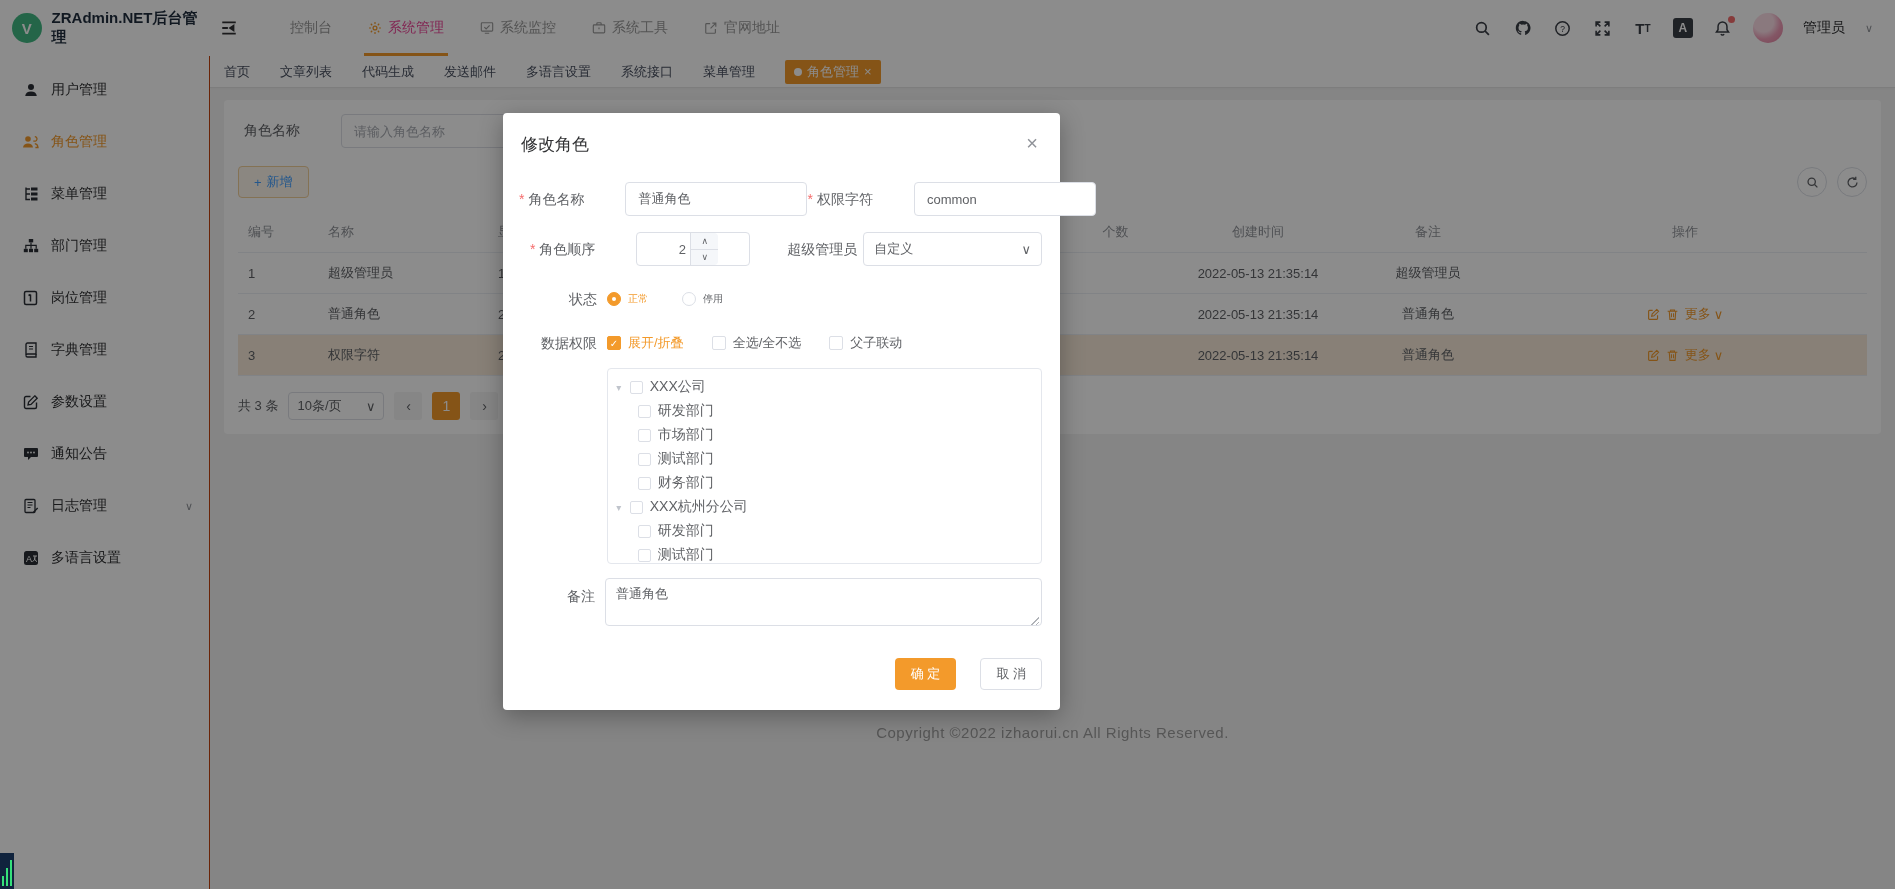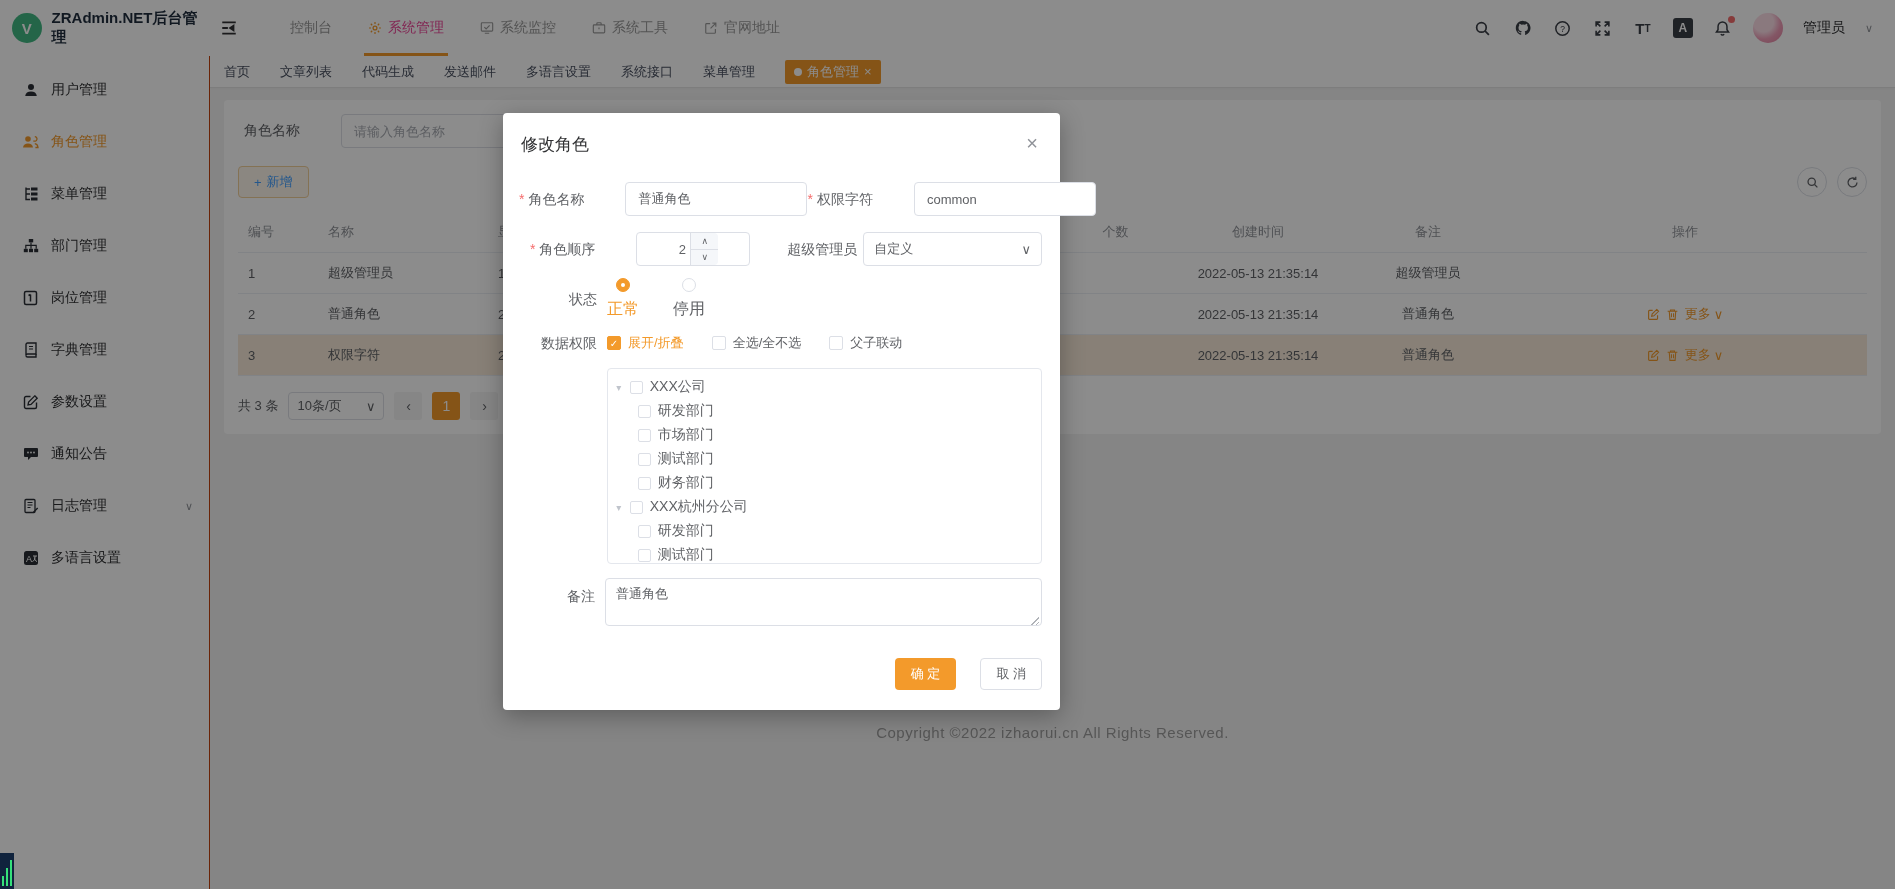--- a/index.html
+++ b/index.html
@@ -88,21 +88,21 @@
   
   .num-wrap { position:relative; width:114px; }
   .num-inp { width:114px; height:34px; text-align:center; padding:0 30px 0 8px; }
   .steppers { position:absolute; top:1px; right:1px; width:28px; height:32px; display:flex; flex-direction:column; }
   .step { flex:1; background:#f5f7fa; border-left:1px solid #dcdfe6; display:flex; align-items:center; justify-content:center; font-size:9px; color:#606266; cursor:pointer; }
   .step.up { border-top-right-radius:4px; }
   .step.down { border-top:1px solid #dcdfe6; border-bottom-right-radius:4px; }
   .dsel { width:182px; height:34px; border:1px solid #dcdfe6; border-radius:4px; display:flex; align-items:center; justify-content:space-between; padding:0 10px; font-size:13px; color:#606266; cursor:pointer; }
   
   .radio-group { display:flex; align-items:center; gap:34px; height:34px; }
-  .radio { display:flex; align-items:center; gap:7px; cursor:pointer; font-size:16px;flex-direction:column; }
+  .radio { display:flex; align-items:center; gap:7px; cursor:pointer; font-size:10px; }
   .rdot { width:14px; height:14px; border-radius:50%; border:1px solid #dcdfe6; background:#fff; position:relative; }
   .radio.on .rdot { background:#F39A2B; border-color:#F39A2B; }
   .radio.on .rdot::after { content:""; position:absolute; left:4px; top:4px; width:4px; height:4px; border-radius:50%; background:#fff; }
   .radio.on .rlabel { color:#F39A2B; }
   .radio .rlabel { color:#606266; }
   
   .check-row { display:flex; align-items:center; gap:28px; height:30px; }
   .chk { display:flex; align-items:center; gap:7px; cursor:pointer; font-size:13px; color:#606266; }
   .cbox { width:14px; height:14px; border:1px solid #dcdfe6; border-radius:2px; background:#fff; display:flex; align-items:center; justify-content:center; font-size:10px; color:#fff; }
   .chk.checked .cbox { background:#F39A2B; border-color:#F39A2B; }

